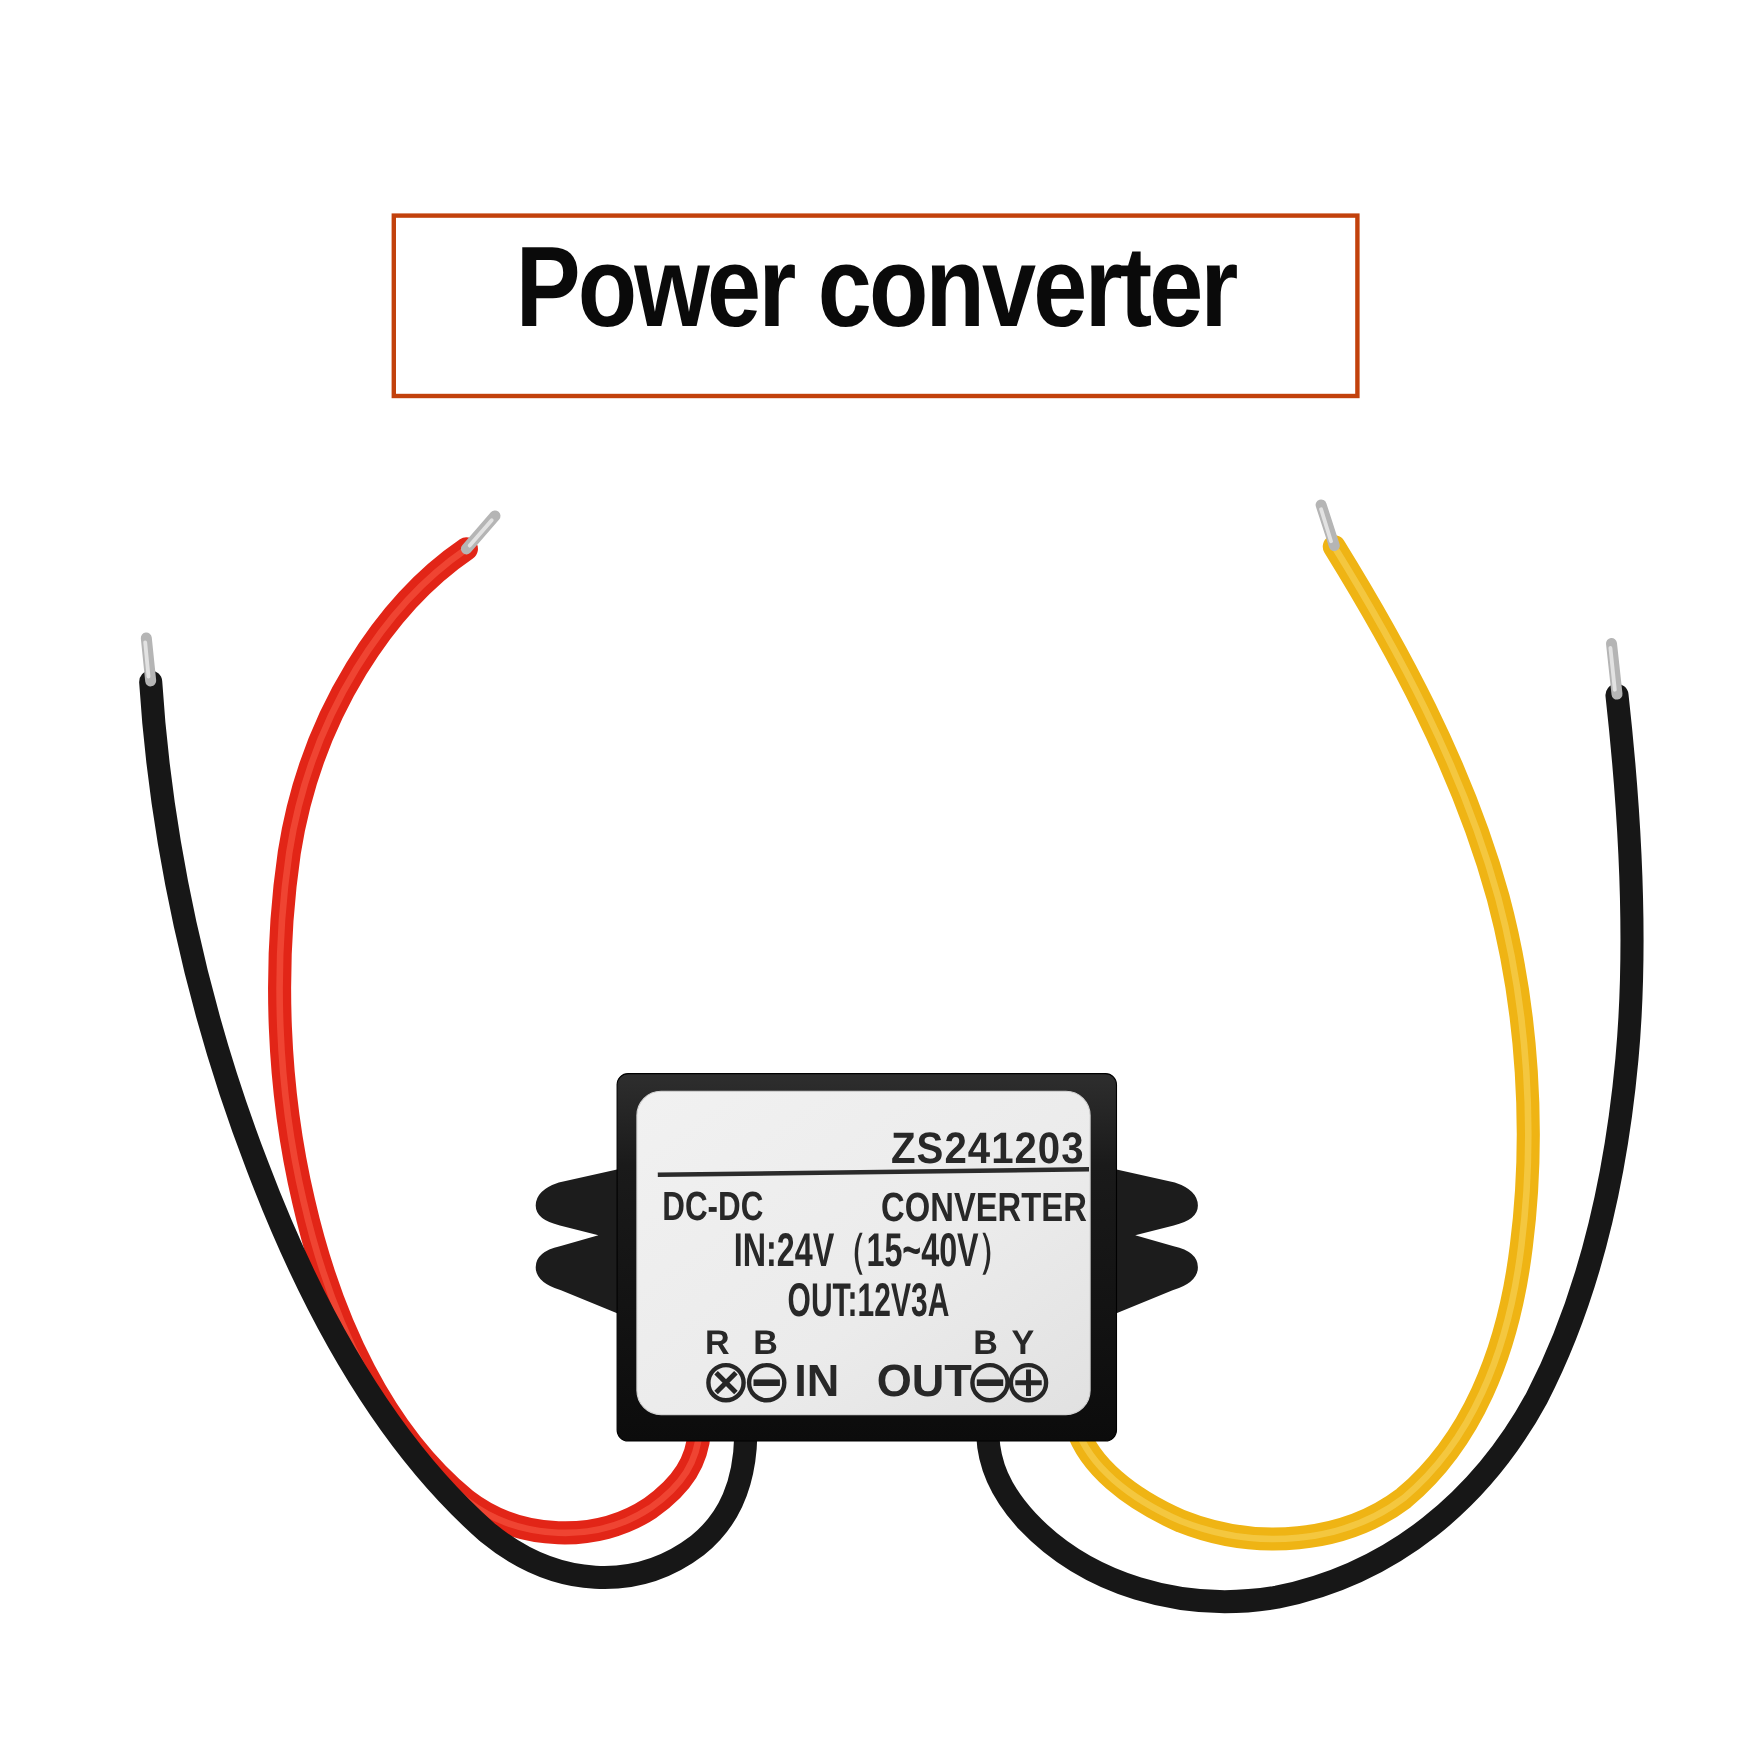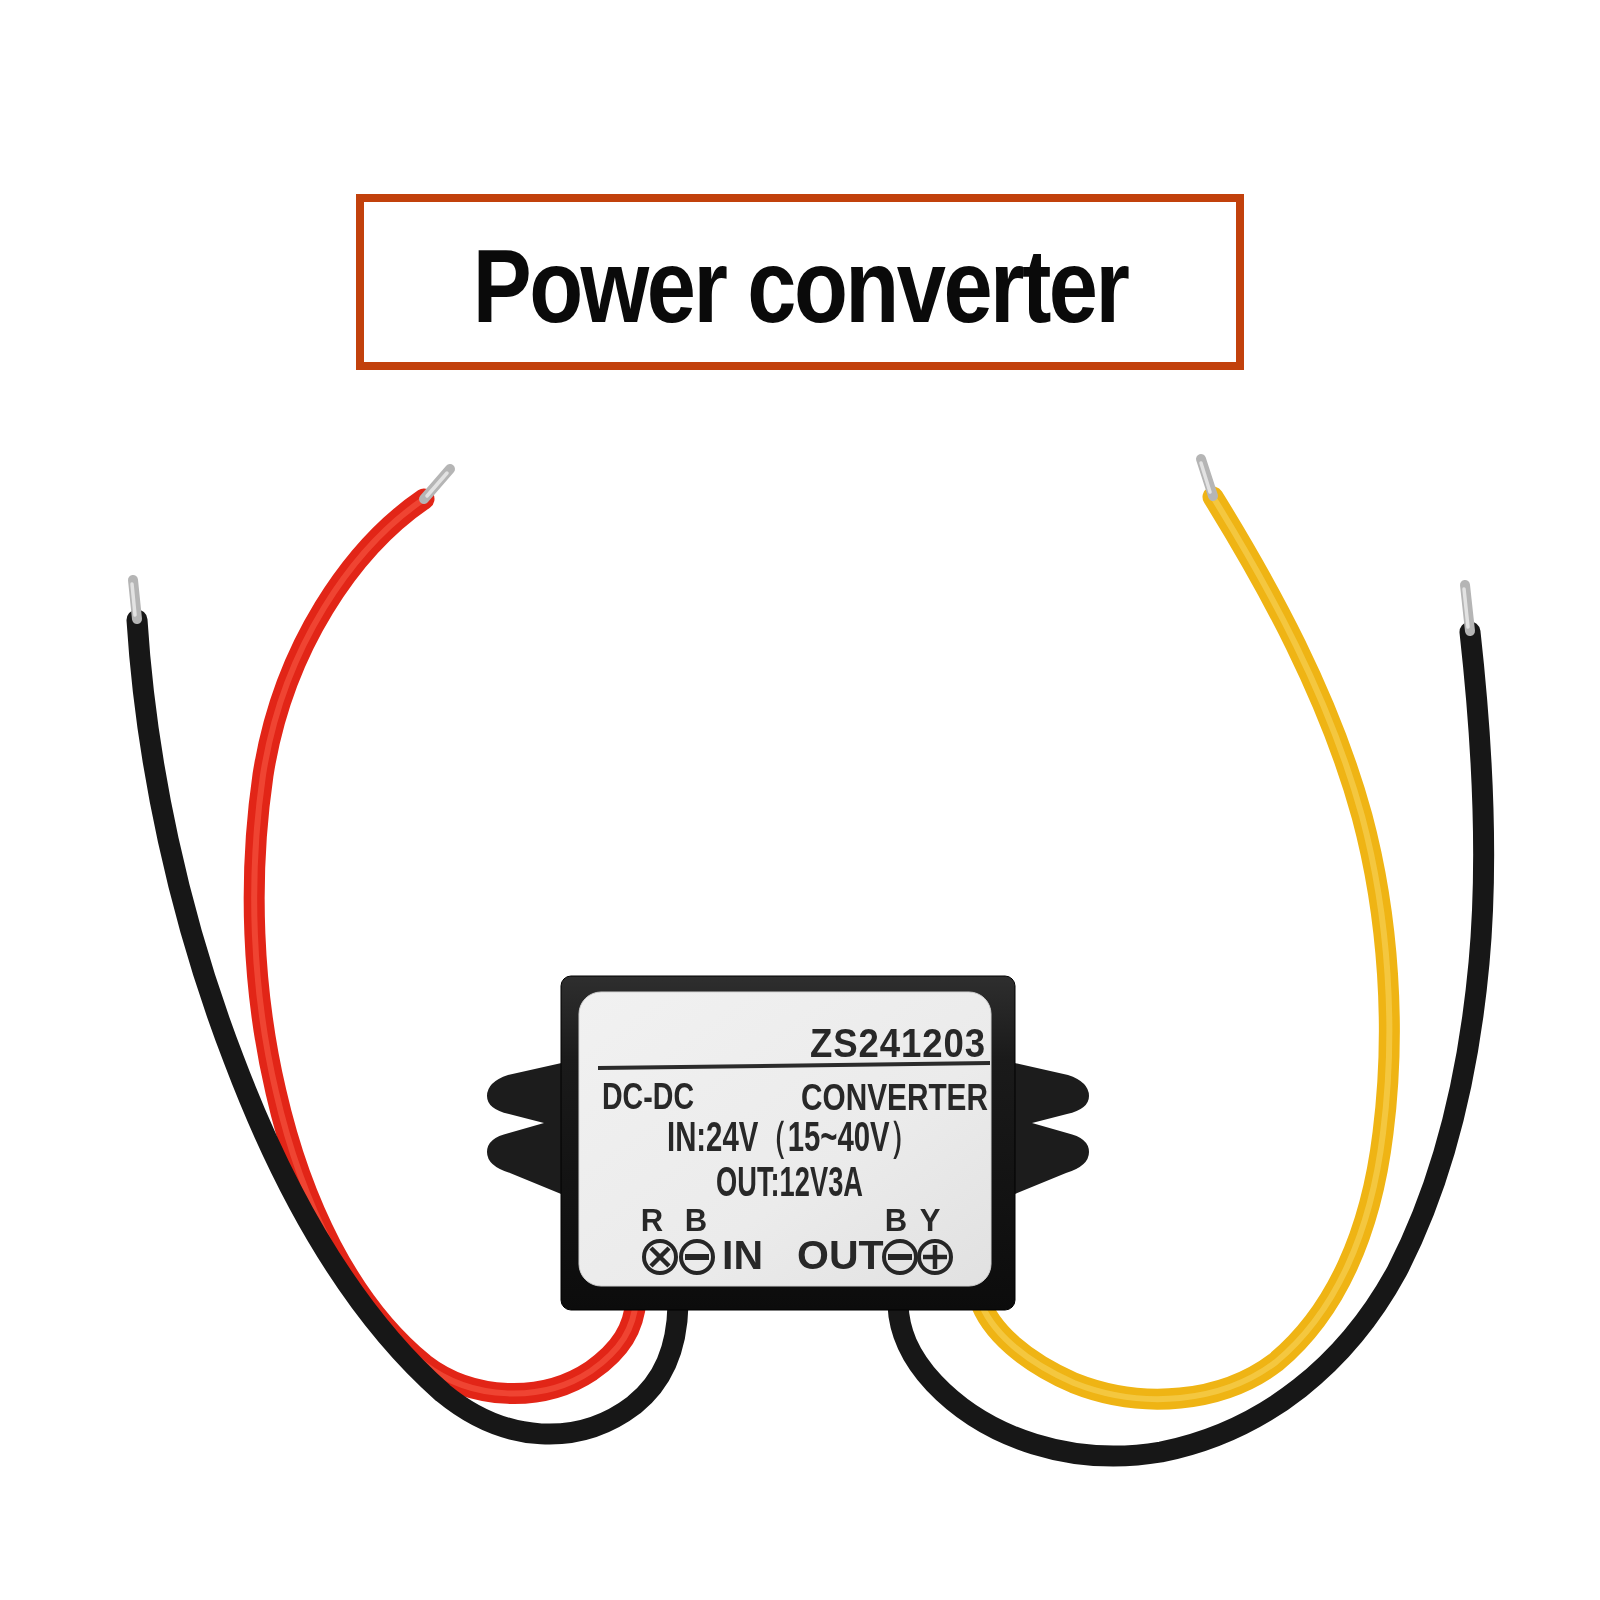--- a/index.html
+++ b/index.html
@@ -16,24 +16,24 @@
     width: 1600px;
     height: 1600px;
     background: #ffffff;
   }
   .banner {
     position: absolute;
     left: 356px;
     top: 194px;
     width: 872px;   
     height: 160px;  
-    border: 8px solid #c2410c;
+    border: 4px solid #c2410c;
     background: #ffffff;
     display: flex;
-    align-items: center;
+    align-items: flex-start;
     justify-content: center;
   }
   .banner-text {
     display: inline-block;
     font-size: 104px;
     font-weight: bold;
     letter-spacing: -3px;
     color: #0a0a0a;
     transform: scaleX(0.85) translateY(4px);
     transform-origin: center;

